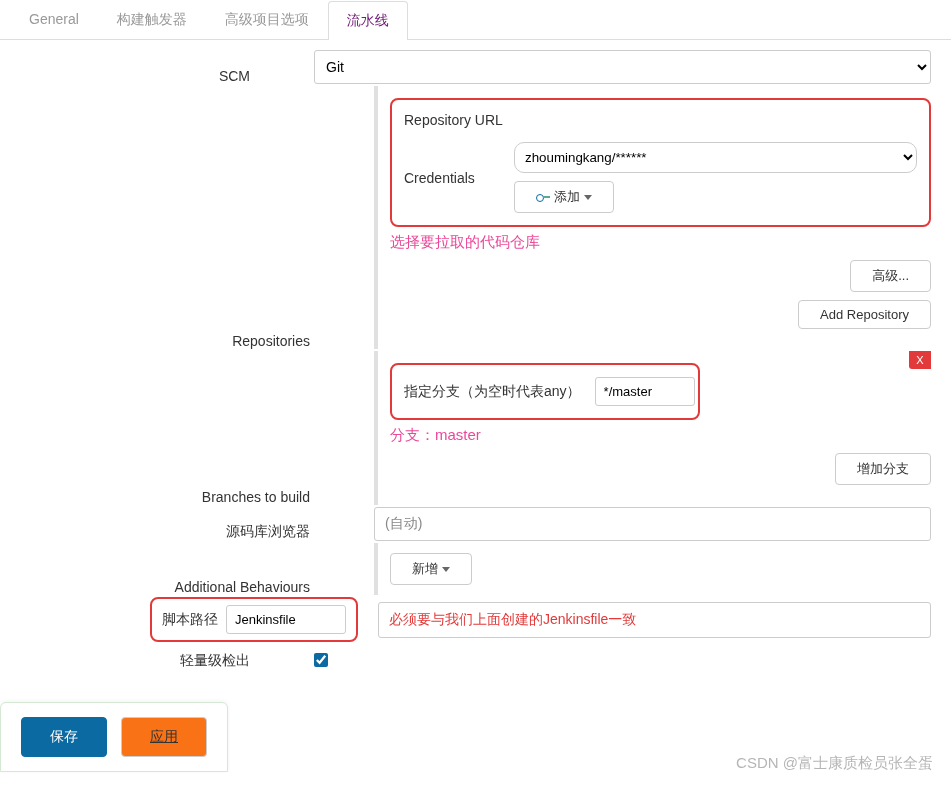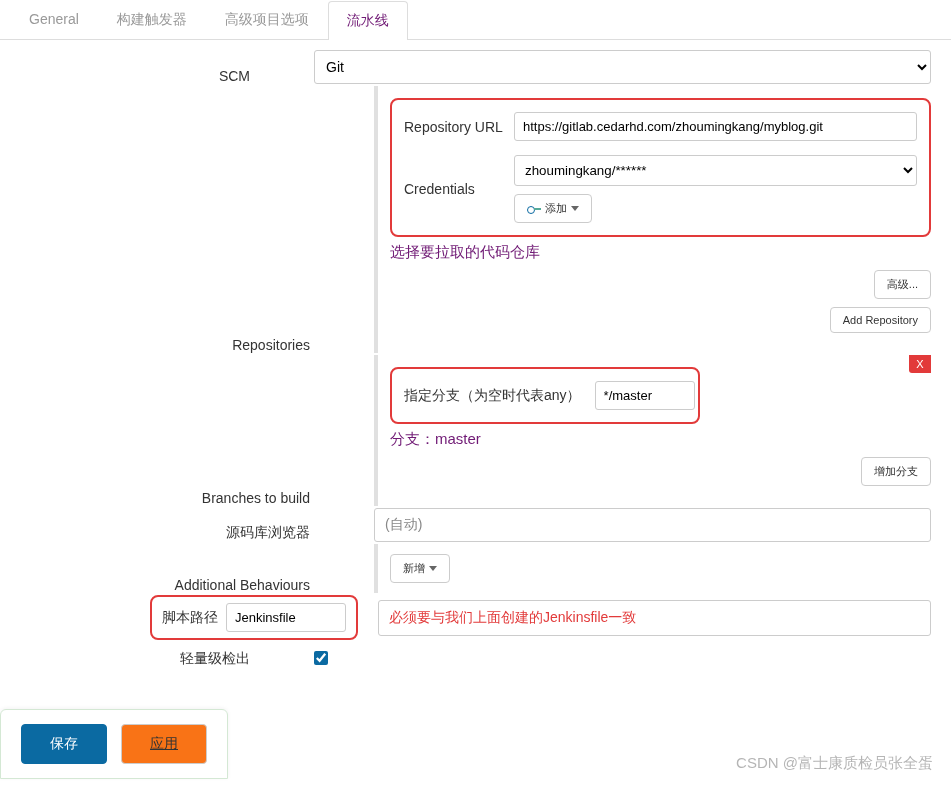--- a/index.html
+++ b/index.html
@@ -11,42 +11,42 @@
 .row { display: flex; align-items: flex-end; margin-bottom: 2px; gap: 44px; }
 .label-col { width: 250px; text-align: right; padding-right: 20px; padding-top: 8px; color: #333; flex-shrink: 0; }
 .control-col { flex: 1; }
 select.full { width: 100%; padding: 7px; border: 1px solid #ccc; border-radius: 3px; font-size: 14px; background: #fff; }
 .nested-section { border-left: 4px solid #e0e0e0; padding: 12px 0 12px 12px; margin-left: 0; position: relative; }
 .redbox { border: 2px solid #e23a3a; border-radius: 8px; padding: 12px; }
 .inner-row { display: flex; align-items: center; margin-bottom: 14px; }
 .inner-label { width: 110px; color: #333; }
 .inner-control { flex: 1; }
 input[type=text] { padding: 6px 8px; border: 1px solid #ccc; border-radius: 3px; font-size: 13px; width: 100%; }
-select.cred { width: 100%; padding: 6px; border: 1px solid #ccc; border-radius: 3px; background: #fff; }
-.btn { display: inline-flex; align-items: center; padding: 6px 12px; border: 1px solid #ccc; border-radius: 4px; background: #fff; cursor: pointer; font-size: 11px; color: #333; }
+select.cred { width: 100%; padding: 6px; border: 1px solid #ccc; border-radius: 10px; background: #fff; }
+.btn { display: inline-flex; align-items: center; padding: 6px 21px; border: 1px solid #ccc; border-radius: 4px; background: #fff; cursor: pointer; font-size: 13px; color: #333; }
 .btn-primary { background: #0b6aa2; color: #fff; border-color: #0b6aa2; padding: 10px 28px; font-size: 14px; }
 .btn-secondary { background: #f97316; padding: 10px 28px; font-size: 14px; text-decoration: underline; }
 .add-btn-row { margin-top: 8px; }
 .key-icon { display: inline-block; width: 14px; height: 8px; margin-right: 4px; position: relative; }
 .key-icon::before { content: ""; position: absolute; left: 0; top: 1px; width: 6px; height: 6px; border: 1.5px solid #0b6aa2; border-radius: 50%; }
 .key-icon::after { content: ""; position: absolute; left: 7px; top: 3px; width: 7px; height: 2px; background: #5a9; }
 .caret-down { display: inline-block; margin-left: 4px; width: 0; height: 0; border-left: 4px solid transparent; border-right: 4px solid transparent; border-top: 5px solid #666; vertical-align: middle; }
-.red-annotation { color: #701a75; font-size: 15px; margin-top: 6px; }
+.red-annotation { color: #ec4899; font-size: 15px; margin-top: 6px; }
 .right-btns { text-align: right; margin-top: 8px; }
 .right-btns .btn { margin-bottom: 8px; }
 .delete-x { position: absolute; right: 0; top: 0; background: #e23a3a; color: #fff; width: 22px; height: 18px; text-align: center; font-size: 11px; line-height: 18px; cursor: pointer; border-radius: 0 0 0 3px; }
 .branch-inner { display: flex; align-items: center; }
 .branch-label { color: #333; margin-right: 14px; white-space: nowrap; }
 .disabled-input { padding: 7px 10px; border: 1px solid #ccc; border-radius: 3px; background: #fff; color: #888; width: 100%; }
 .script-redbox { border: 2px solid #e23a3a; border-radius: 8px; padding: 6px 10px; display: flex; align-items: center; gap: 8px; width: fit-content; }
 .script-redbox .lbl { white-space: nowrap; }
 .script-redbox input { width: 120px; }
 .script-row { display: flex; align-items: center; gap: 20px; }
 .script-row .annotation-inline { color: #e23a3a; flex: 1; border: 1px solid #ccc; border-radius: 3px; padding: 8px 10px; }
-.footer { position: fixed; bottom: 8px; left: 0; background: #fff; border: 1px solid #d4e8d4; border-radius: 6px 6px 0 0; box-shadow: 0 -1px 4px rgba(0,0,0,0.05); padding: 14px 20px; display: flex; gap: 14px; }
+.footer { position: fixed; bottom: 15px; left: 0; background: #fff; border: 1px solid #d4e8d4; border-radius: 6px 6px 0 0; box-shadow: 0 -1px 4px rgba(0,0,0,0.05); padding: 14px 20px; display: flex; gap: 14px; }
 .watermark { position: fixed; right: 18px; bottom: 14px; color: rgba(120,120,120,0.55); font-size: 15px; pointer-events: none; text-align: right; }
 .checkbox { width: 14px; height: 14px; accent-color: #0b6aa2; }
 </style>
 </head>
 <body>
 
 <div class="tabs">
   <div class="tab">General</div>
   <div class="tab">构建触发器</div>
   <div class="tab">高级项目选项</div>
@@ -64,23 +64,20 @@
     </div>
   </div>
 
   <div class="row">
     <div class="label-col" style="width:310px">Repositories</div>
     <div class="control-col">
       <div class="nested-section">
         <div class="redbox">
           <div class="inner-row">
             <div class="inner-label">Repository URL</div>
-            <div class="inner-control">
-              <input type="text" value="https://gitlab.cedarhd.com/zhoumingkang/myblog.git" style="">
-            </div>
           </div>
           <div class="inner-row" style="margin-bottom:0">
             <div class="inner-label">Credentials</div>
             <div class="inner-control">
               <select class="cred">
                 <option>zhoumingkang/******</option>
               </select>
               <div class="add-btn-row">
                 <button class="btn">
                   <span class="key-icon"></span>

